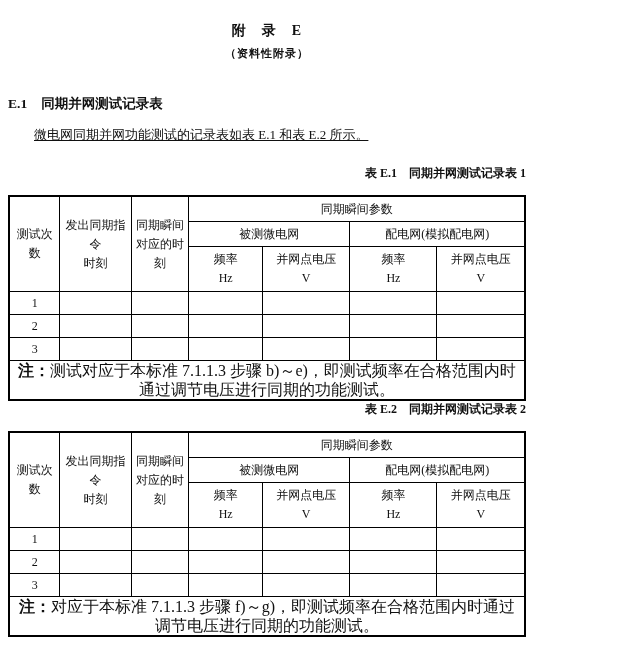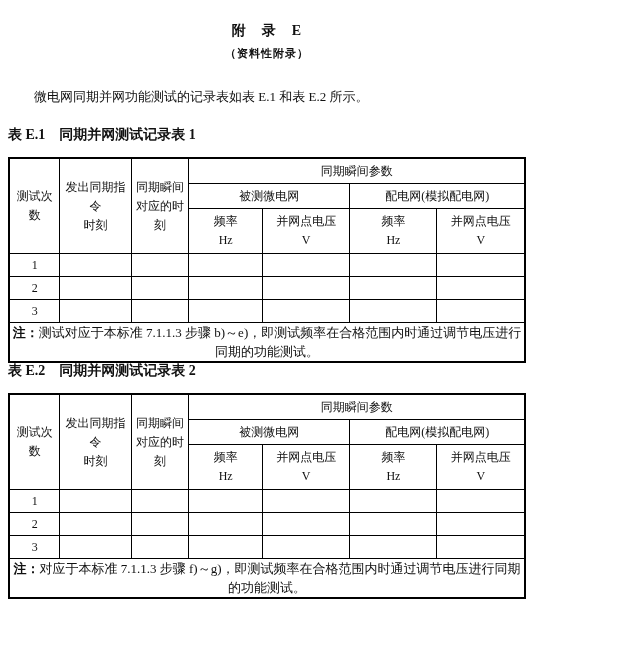--- a/index.html
+++ b/index.html
@@ -29,30 +29,31 @@
   
   .section-heading {
     margin-top: 32px;
     font-weight: bold;
     font-size: 13.5px;
     line-height: 16px;
   }
   .section-heading .sec-no { margin-right: 14px; }
   
   .intro {
-    margin-top: 24px;
+    margin-top: 14px;
     font-size: 13px;
     line-height: 17px;
     text-indent: 2em;
+    text-decoration: underline;
   }
   
   .tbl-caption {
-    text-align: left;
+    text-align: right;
     font-weight: bold;
-    font-size: 14px;
+    font-size: 12px;
     line-height: 16px;
   }
   .tbl-caption.first { margin-top: 22px; }
   .tbl-caption.second { }
   
   table.rec-table {
     width: 100%;
     margin-top: 14px;
     border-collapse: collapse;
     border: 2px solid #000;
@@ -68,34 +69,37 @@
     line-height: 19px;
     overflow: hidden;
   }
   tr.hrow-1 td, tr.hrow-2 td { height: 24px; }
   tr.hrow-3 td { height: 44px; }
   tr.data-row td { height: 22px; }
   tr.note-row td {
     height: 26px;
     text-align: center;
     white-space: normal;
-    font-size: 13px;
+    font-size: 16px;
   }
   .note-label { font-weight: bold; }
 </style>
 </head>
 <body>
 
 <div class="page">
 
   <div class="title-block">
     <div class="title-line">附　录　E</div>
     <div class="title-line sub">（资料性附录）</div>
   </div>
 
+  <div class="section-heading">
+    <span class="sec-no">E.1</span><span>同期并网测试记录表</span>
+  </div>
 
   <div class="intro">微电网同期并网功能测试的记录表如表 E.1 和表 E.2 所示。</div>
 
   <div class="tbl-caption first">表 E.1　同期并网测试记录表 1</div>
 
   <table class="rec-table">
     <colgroup>
       <col style="width:9.85%">
         <col style="width:13.8%">
         <col style="width:11.2%">

